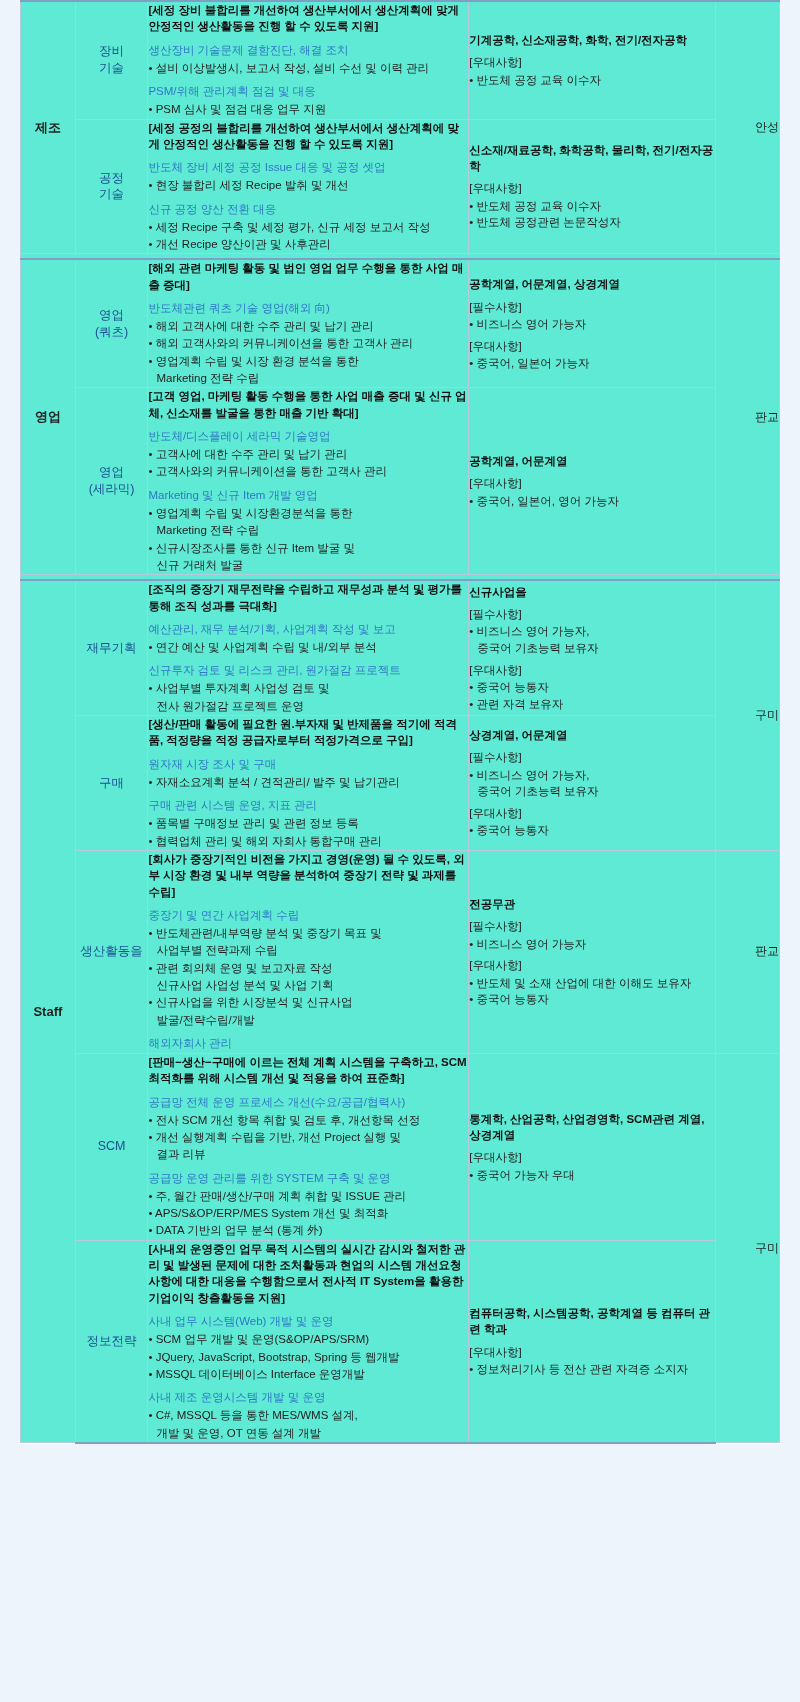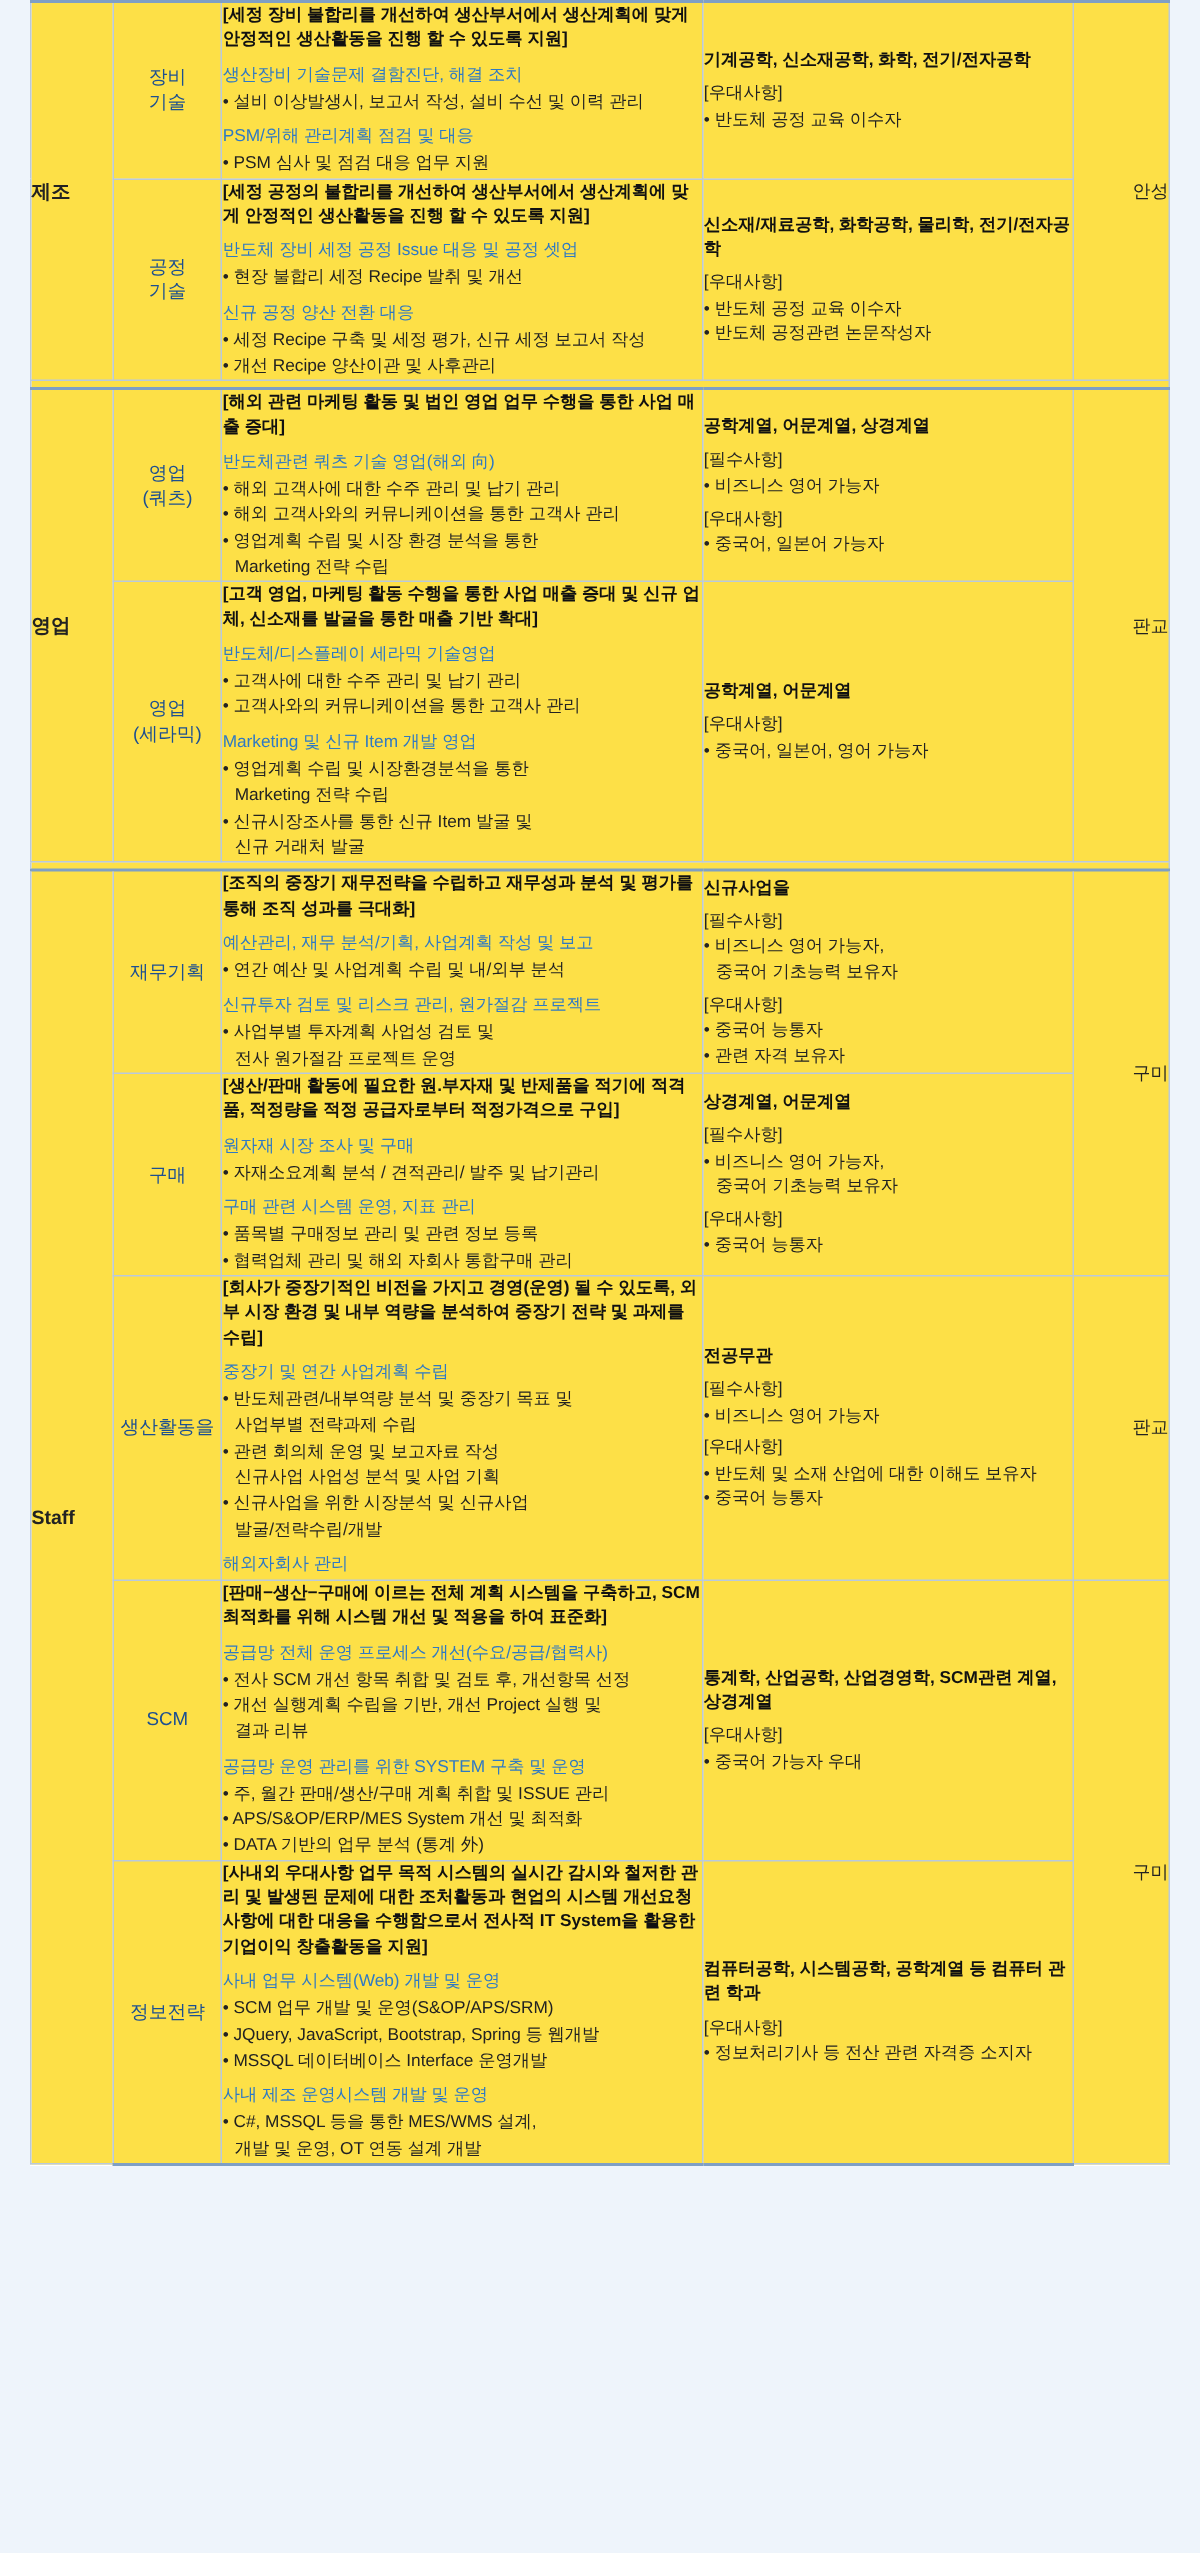--- a/index.html
+++ b/index.html
@@ -19,26 +19,26 @@
     border-collapse: collapse;
     width: 760px;
     margin: 0 auto;
     background: #ffffff;
     table-layout: fixed;
   }
   table.recruit td {
     border: 1px solid #b9c9dd;
     vertical-align: middle;
     padding: 0;
-    background: #fde047;
+    background: #5eead4;
     margin-top: 17px;
   }
   .c-div {
     width: 48px;
-    text-align: left;
+    text-align: center;
     font-size: 13px;
     font-weight: bold;
     color: #222;
     background: #ffffff;
   }
   .c-team {
     width: 64px;
     text-align: center;
     font-size: 12.5px;
     font-weight: normal;
@@ -367,21 +367,21 @@
               <li>• 중국어 가능자 우대</li>
             </ul>
           </div>
         </td>
         <td class="c-loc" rowspan="2"><span>구미</span></td>
       </tr>
 
       <tr>
         <td class="c-team thick-bottom"><span class="team-label">정보전략</span></td>
         <td class="c-duty thick-bottom">
-          <div class="duty-head">[사내외 우대사항 업무 목적 시스템의 실시간 감시와 철저한 관리 및 발생된 문제에 대한 조처활동과 현업의 시스템 개선요청사항에 대한 대응을 수행함으로서 전사적 IT System을 활용한 기업이익 창출활동을 지원]</div>
+          <div class="duty-head">[사내외 운영중인 업무 목적 시스템의 실시간 감시와 철저한 관리 및 발생된 문제에 대한 조처활동과 현업의 시스템 개선요청사항에 대한 대응을 수행함으로서 전사적 IT System을 활용한 기업이익 창출활동을 지원]</div>
           <div class="duty-sub">사내 업무 시스템(Web) 개발 및 운영</div>
           <ul class="duty-list">
             <li>• SCM 업무 개발 및 운영(S&amp;OP/APS/SRM)</li>
             <li>• JQuery, JavaScript, Bootstrap, Spring 등 웹개발</li>
             <li>• MSSQL 데이터베이스 Interface 운영개발</li>
           </ul>
           <div class="duty-sub">사내 제조 운영시스템 개발 및 운영</div>
           <ul class="duty-list">
             <li>• C#, MSSQL 등을 통한 MES/WMS 설계,</li>
             <li class="nobul">  개발 및 운영, OT 연동 설계 개발</li>

